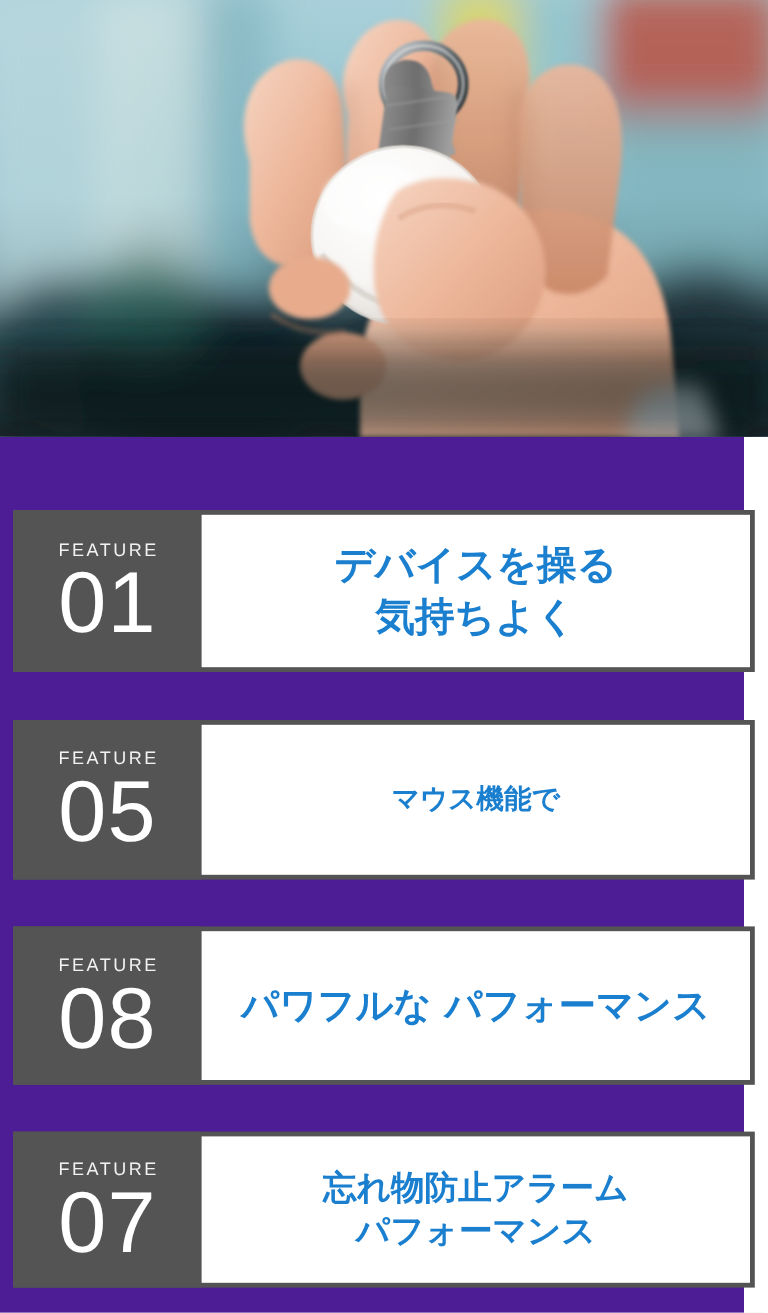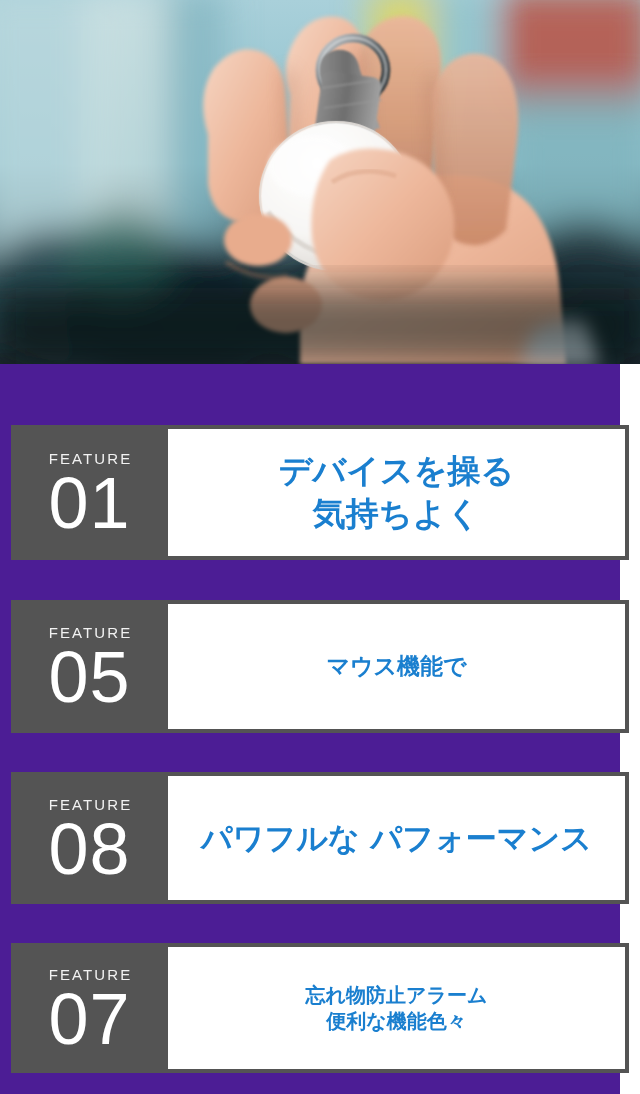--- a/index.html
+++ b/index.html
@@ -77,21 +77,21 @@
     color:#1a7fcf;
     font-weight:700;
     text-align:center;
     white-space:nowrap;
     line-height:1.30;
     font-family:"DejaVu Sans","Liberation Sans",sans-serif;
   }
   .r1 .feature-line { font-size:33px; }
   .r2 .feature-line { font-size:23px;text-align:center; }
   .r3 .feature-line { font-size:31px; }
-  .r4 .feature-line { font-size:20px; }
+  .r4 .feature-line { font-size:28px; }
 </style>
 </head>
 <body>
 
 <div class="page">
 
   <div class="hero">
     <svg viewBox="0 0 640 364" preserveAspectRatio="none">
       <defs>
         <linearGradient id="bgTeal" x1="0" y1="0" x2="0" y2="1">
@@ -243,18 +243,18 @@
       </div>
     </div>
 
     <div class="feature-row r4">
       <div class="feature-badge">
         <div class="badge-word">FEATURE</div>
         <div class="badge-num">07</div>
       </div>
       <div class="feature-body">
         <div class="feature-line">忘れ物防止アラーム</div>
-        <div class="feature-line">便利な機能色々</div>
+        <div class="feature-line">パフォーマンス</div>
       </div>
     </div>
 
   </div>
 </div>
 
 </body></html>

